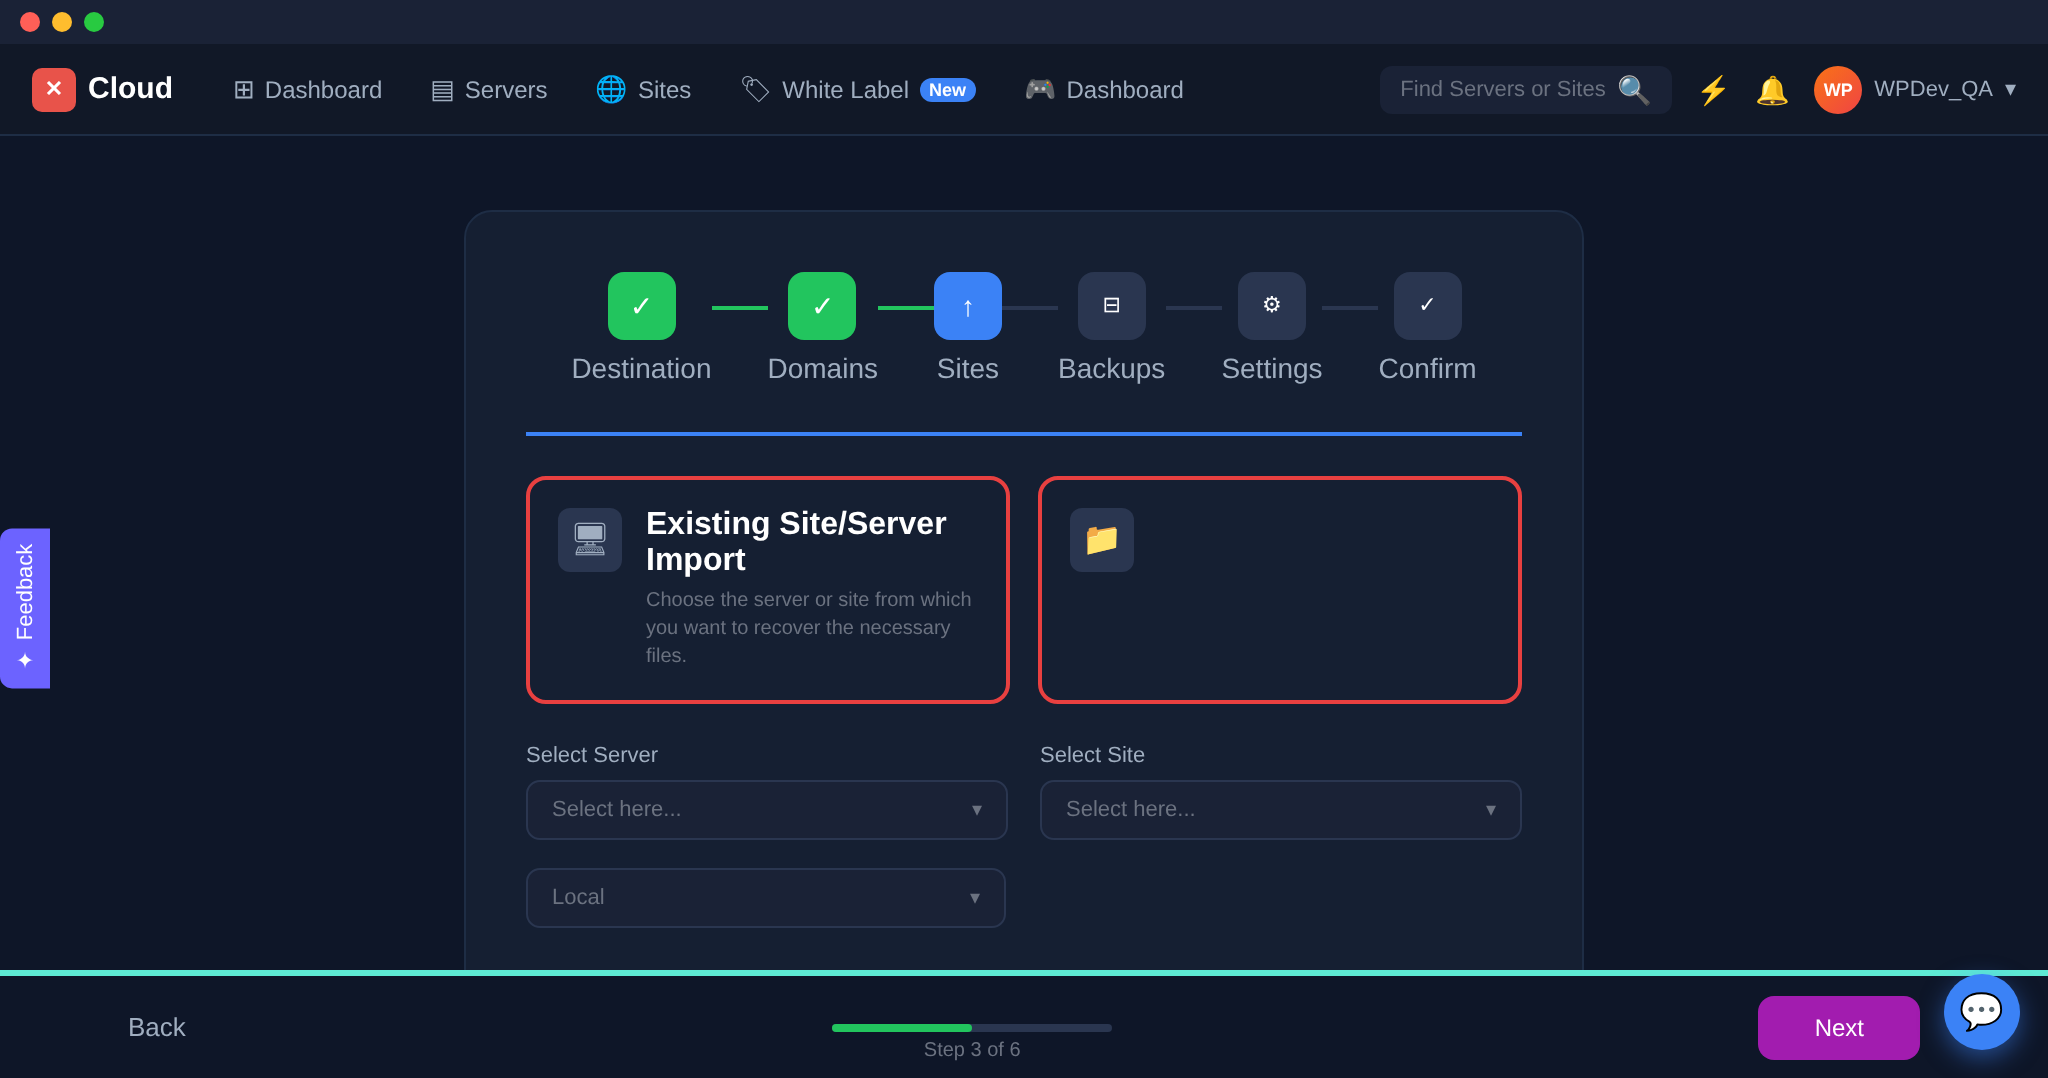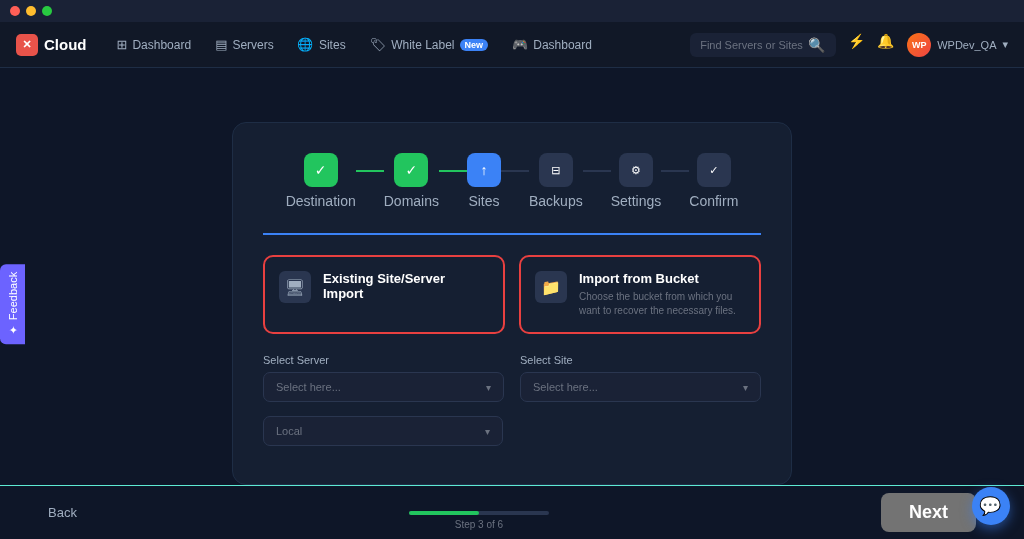--- a/index.html
+++ b/index.html
@@ -75,21 +75,21 @@
     .nav-badge {
       background: #3b82f6;
       color: #fff;
       font-size: 9px;
       padding: 1px 5px;
       border-radius: 8px;
       font-weight: 600;
     }
     .nav-right {
       display: flex;
-      align-items: flex-start;
+      align-items: center;
       gap: 12px;
     }
     .nav-search {
       display: flex;
       align-items: center;
       gap: 6px;
       background: #1a2236;
       border-radius: 6px;
       padding: 4px 10px;
       font-size: 11px;
@@ -222,21 +222,21 @@
     .import-card-icon {
       width: 32px; height: 32px;
       border-radius: 6px;
       background: #2a3650;
       display: flex; align-items: center; justify-content: center;
       font-size: 16px;
       flex-shrink: 0;
       color: #a0aec0;
     }
     .import-card-text h4 {
-      font-size: 13px;
+      font-size: 16px;
       font-weight: 600;
       color: #fff;
       margin-bottom: 4px;
     }
     .import-card-text p {
       font-size: 10px;
       color: #6b7280;
       line-height: 1.4;
     }
 
@@ -277,23 +277,23 @@
     
     .bottom-bar {
       position: absolute;
       bottom: 0;
       left: 0;
       right: 0;
       height: 54px;
       background: #0e1628;
       display: flex;
       align-items: center;
-      padding: 0 48px;
+      padding: 0 64px;
       justify-content: space-between;
-      border-top: 1px solid #5eead4;
+      border-top: 3px solid #5eead4;
     }
     .btn-back {
       background: transparent;
       border: none;
       color: #a0aec0;
       font-size: 13px;
       cursor: pointer;
     }
     .progress-section {
       display: flex;
@@ -311,25 +311,25 @@
     .progress-bar-fill {
       height: 100%;
       background: #22c55e;
       border-radius: 4px;
     }
     .progress-label {
       font-size: 10px;
       color: #6b7280;
     }
     .btn-next {
-      background: #737373;
+      background: #a21caf;
       border: none;
       color: #fff;
-      font-size: 18px;
-      font-weight: 700;
+      font-size: 12px;
+      font-weight: 400;
       padding: 9px 28px;
       border-radius: 8px;
       cursor: pointer;
     }
 
     
     .chat-btn {
       position: absolute;
       bottom: 14px;
       right: 14px;
@@ -445,29 +445,26 @@
     </div>
 
     <div class="divider"></div>
 
     <div class="import-options">
 
       <div class="import-card">
         <div class="import-card-icon">🖥</div>
         <div class="import-card-text">
           <h4>Existing Site/Server Import</h4>
+          <p>Choose the server or site from which you want to recover the necessary files.</p>
         </div>
       </div>
 
       <div class="import-card">
         <div class="import-card-icon">📁</div>
-        <div class="import-card-text">
-          <h4>Import from Bucket</h4>
-          <p>Choose the bucket from which you want to recover the necessary files.</p>
-        </div>
       </div>
 
     </div>
 
     <div class="form-row">
       <div class="form-group">
         <label class="form-label">Select Server</label>
         <div class="form-select">
           <span>Select here...</span>
           <span class="form-select-arrow">▾</span>

